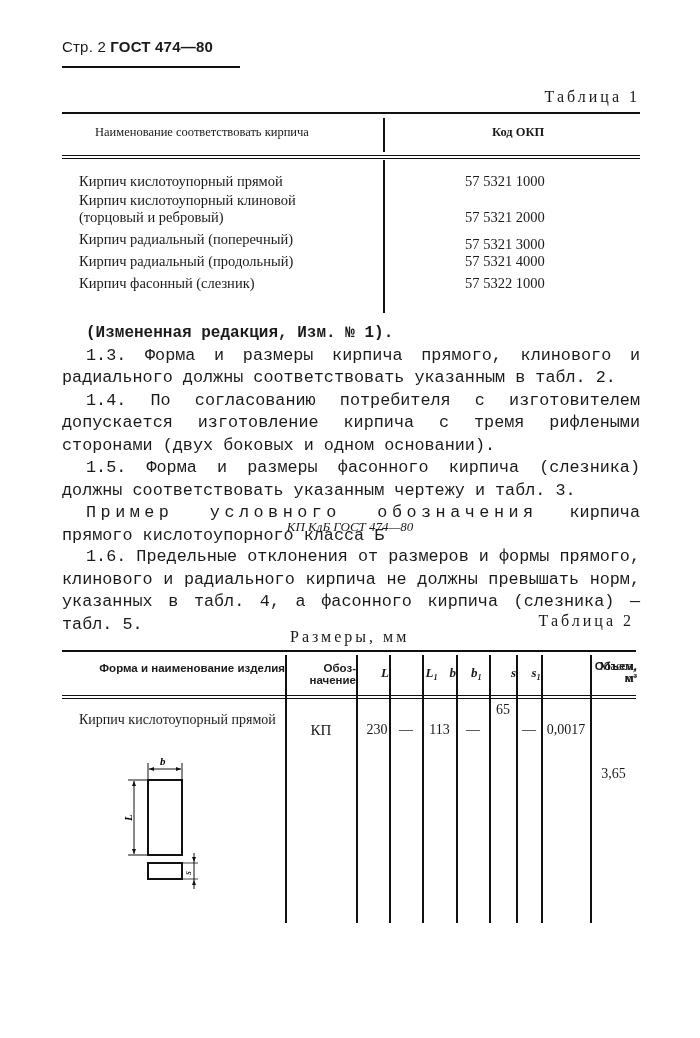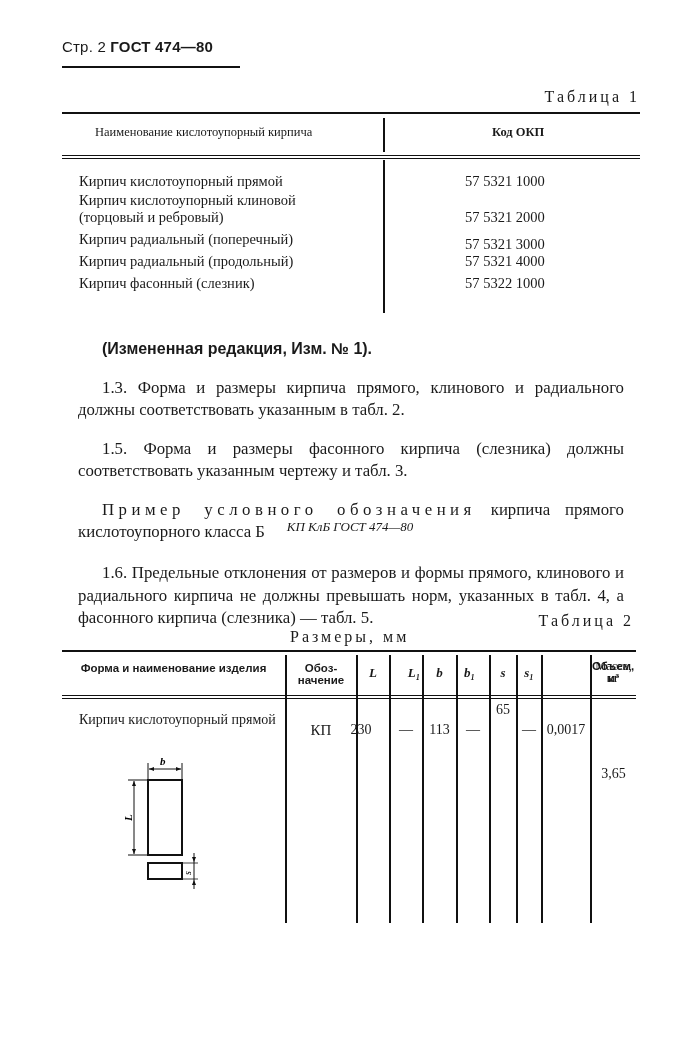--- a/index.html
+++ b/index.html
@@ -8,43 +8,43 @@
   .abs { position:absolute; }
   .hdr { left:62px; top:38px; font-family:"Liberation Sans", "DejaVu Sans", sans-serif; font-size:15px; font-weight:bold; letter-spacing:0.2px; }
   .hdr .pg { font-weight:normal; }
   .hdr-rule { left:62px; top:66px; width:178px; height:2px; background:#111; }
   .tcap { font-size:16px; letter-spacing:3px; }
   .hline { position:absolute; background:#111; }
   .vline { position:absolute; background:#111; width:1.5px; }
   .th1 { font-size:12.5px; font-family:"Liberation Serif", serif; }
   .cell { font-size:14.5px; position:absolute; white-space:nowrap; }
   .para { position:absolute; left:62px; width:578px; font-size:16.8px; line-height:22.5px; }
-  .para p { margin:16px; text-align:justify; }
+  .para p { margin:0; text-align:justify;font-family:Liberation Mono, monospace; }
   .ind { text-indent:24px; }
   .bold { font-weight:bold; font-family:"Liberation Sans", sans-serif; font-size:16px; }
   .sp { letter-spacing:4.5px; }
   .desig { position:absolute; left:0; width:700px; text-align:center; top:519px; font-style:italic; font-size:13px; }
-  .t2h { position:absolute; font-size:11.5px; text-align:center; font-weight:bold; font-family:"Liberation Sans", sans-serif; line-height:12px; }
+  .t2h { position:absolute; font-size:11.5px; text-align:right; font-weight:bold; font-family:"Liberation Sans", sans-serif; line-height:12px; }
   .t2c { position:absolute; font-size:14px; text-align:center; }
   .it { font-style:italic; font-family:"Liberation Serif", serif; font-weight:bold; font-size:13px; }
 </style>
 </head>
 <body>
 
 <div class="abs hdr">
   <span class="pg">Стр. 2</span>
   <span>ГОСТ 474—80</span>
 </div>
 <div class="abs hdr-rule"></div>
 
 <div class="abs tcap" style="right:60px; top:88px;">Таблица 1</div>
 <div>
   <div class="hline" style="left:62px; top:112px; width:578px; height:2px;"></div>
   <div class="vline" style="left:383px; top:118px; height:34px;"></div>
-  <div class="abs th1" style="left:95px; top:125px;">Наименование кислотоупорный кирпича</div>
+  <div class="abs th1" style="left:95px; top:125px;">Наименование соответствовать кирпича</div>
   <div class="abs th1" style="left:492px; top:125px; font-weight:bold;">Код ОКП</div>
   <div class="hline" style="left:62px; top:155px; width:578px; height:1px;"></div>
   <div class="hline" style="left:62px; top:158px; width:578px; height:1px;"></div>
   <div class="vline" style="left:383px; top:160px; height:153px;"></div>
 
   <div class="cell" style="left:79px; top:173px;">Кирпич кислотоупорный прямой</div>
   <div class="cell" style="left:465px; top:173px;">57 5321 1000</div>
 
   <div class="cell" style="left:79px; top:192px;">Кирпич кислотоупорный клиновой</div>
   <div class="cell" style="left:79px; top:209px;">(торцовый и ребровый)</div>
@@ -56,20 +56,21 @@
   <div class="cell" style="left:79px; top:253px;">Кирпич радиальный (продольный)</div>
   <div class="cell" style="left:465px; top:253px;">57 5321 4000</div>
 
   <div class="cell" style="left:79px; top:275px;">Кирпич фасонный (слезник)</div>
   <div class="cell" style="left:465px; top:275px;">57 5322 1000</div>
 </div>
 
 <div class="para" style="top:322px;">
   <p class="ind bold">(Измененная редакция, Изм. № 1).</p>
   <p class="ind">1.3. Форма и размеры кирпича прямого, клинового и радиального должны соответствовать указанным в табл. 2.</p>
+  <p class="ind">1.4. По согласованию потребителя с изготовителем допускается изготовление кирпича с тремя рифлеными сторонами (двух боковых и одном основании).</p>
   <p class="ind">1.5. Форма и размеры фасонного кирпича (слезника) должны соответствовать указанным чертежу и табл. 3.</p>
   <p class="ind"><span class="sp">Пример условного обозначения</span><span> кирпича прямого кислотоупорного класса Б</span></p>
 </div>
 <div class="desig">КП КлБ ГОСТ 474—80</div>
 <div class="para" style="top:546px;">
   <p class="ind">1.6. Предельные отклонения от размеров и формы прямого, клинового и радиального кирпича не должны превышать норм, указанных в табл. 4, а фасонного кирпича (слезника) — табл. 5.</p>
 </div>
 
 <div class="abs tcap" style="right:66px; top:612px;">Таблица 2</div>
 <div class="abs tcap" style="left:290px; top:628px; letter-spacing:3px;">Размеры, мм</div>
@@ -96,21 +97,21 @@
   <div class="t2h it" style="left:390px; width:48px; top:667px;">L₁</div>
   <div class="t2h it" style="left:423px; width:33px; top:667px;">b</div>
   <div class="t2h it" style="left:457px; width:25px; top:667px;">b₁</div>
   <div class="t2h it" style="left:490px; width:26px; top:667px;">s</div>
   <div class="t2h it" style="left:517px; width:24px; top:667px;">s₁</div>
   <div class="t2h" style="left:542px; width:48px; top:660px;padding-left:47px;">Объем, м³</div>
   <div class="t2h" style="left:591px; width:45px; top:660px; font-weight:normal; font-family:'Liberation Serif',serif; font-size:12.5px;">Масса, кг</div>
 
   <div class="cell" style="left:79px; top:712px; width:200px; white-space:normal; font-size:14px; line-height:16px; text-indent:0;">Кирпич кислотоупорный прямой</div>
   <div class="t2c" style="left:286px; width:70px; top:722px; font-size:15px;">КП</div>
-  <div class="t2c" style="left:341px; width:40px; top:722px;">230</div>
+  <div class="t2c" style="left:357px; width:40px; top:722px;">230</div>
   <div class="t2c" style="left:390px; width:32px; top:722px;">—</div>
   <div class="t2c" style="left:423px; width:33px; top:722px;">113</div>
   <div class="t2c" style="left:457px; width:32px; top:722px;">—</div>
   <div class="t2c" style="left:490px; width:26px; top:702px;">65</div>
   <div class="t2c" style="left:517px; width:24px; top:722px;">—</div>
   <div class="t2c" style="left:542px; width:48px; top:722px;">0,0017</div>
   <div class="t2c" style="left:591px; width:45px; top:722px;margin-top:44px;">3,65</div>
 
   <svg class="abs" style="left:120px; top:755px;" width="90" height="140" viewBox="0 0 90 140">
 

